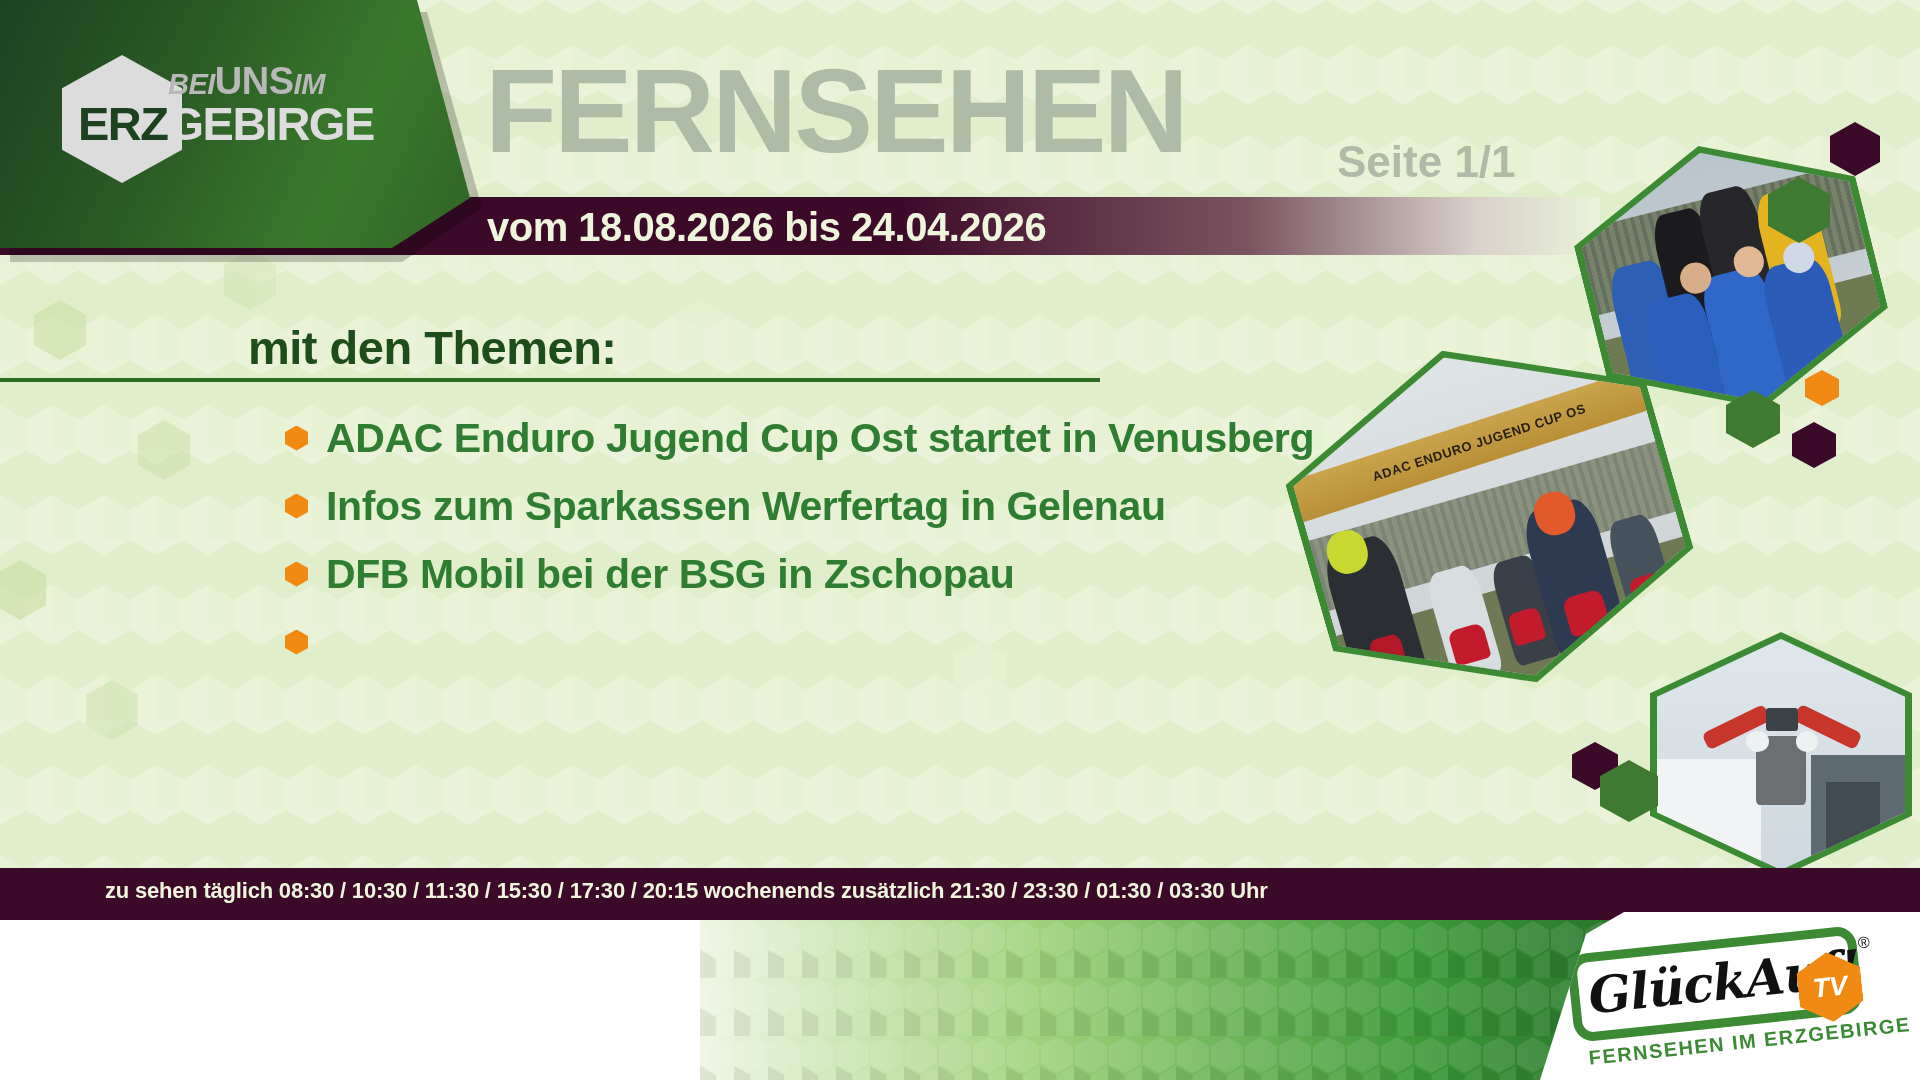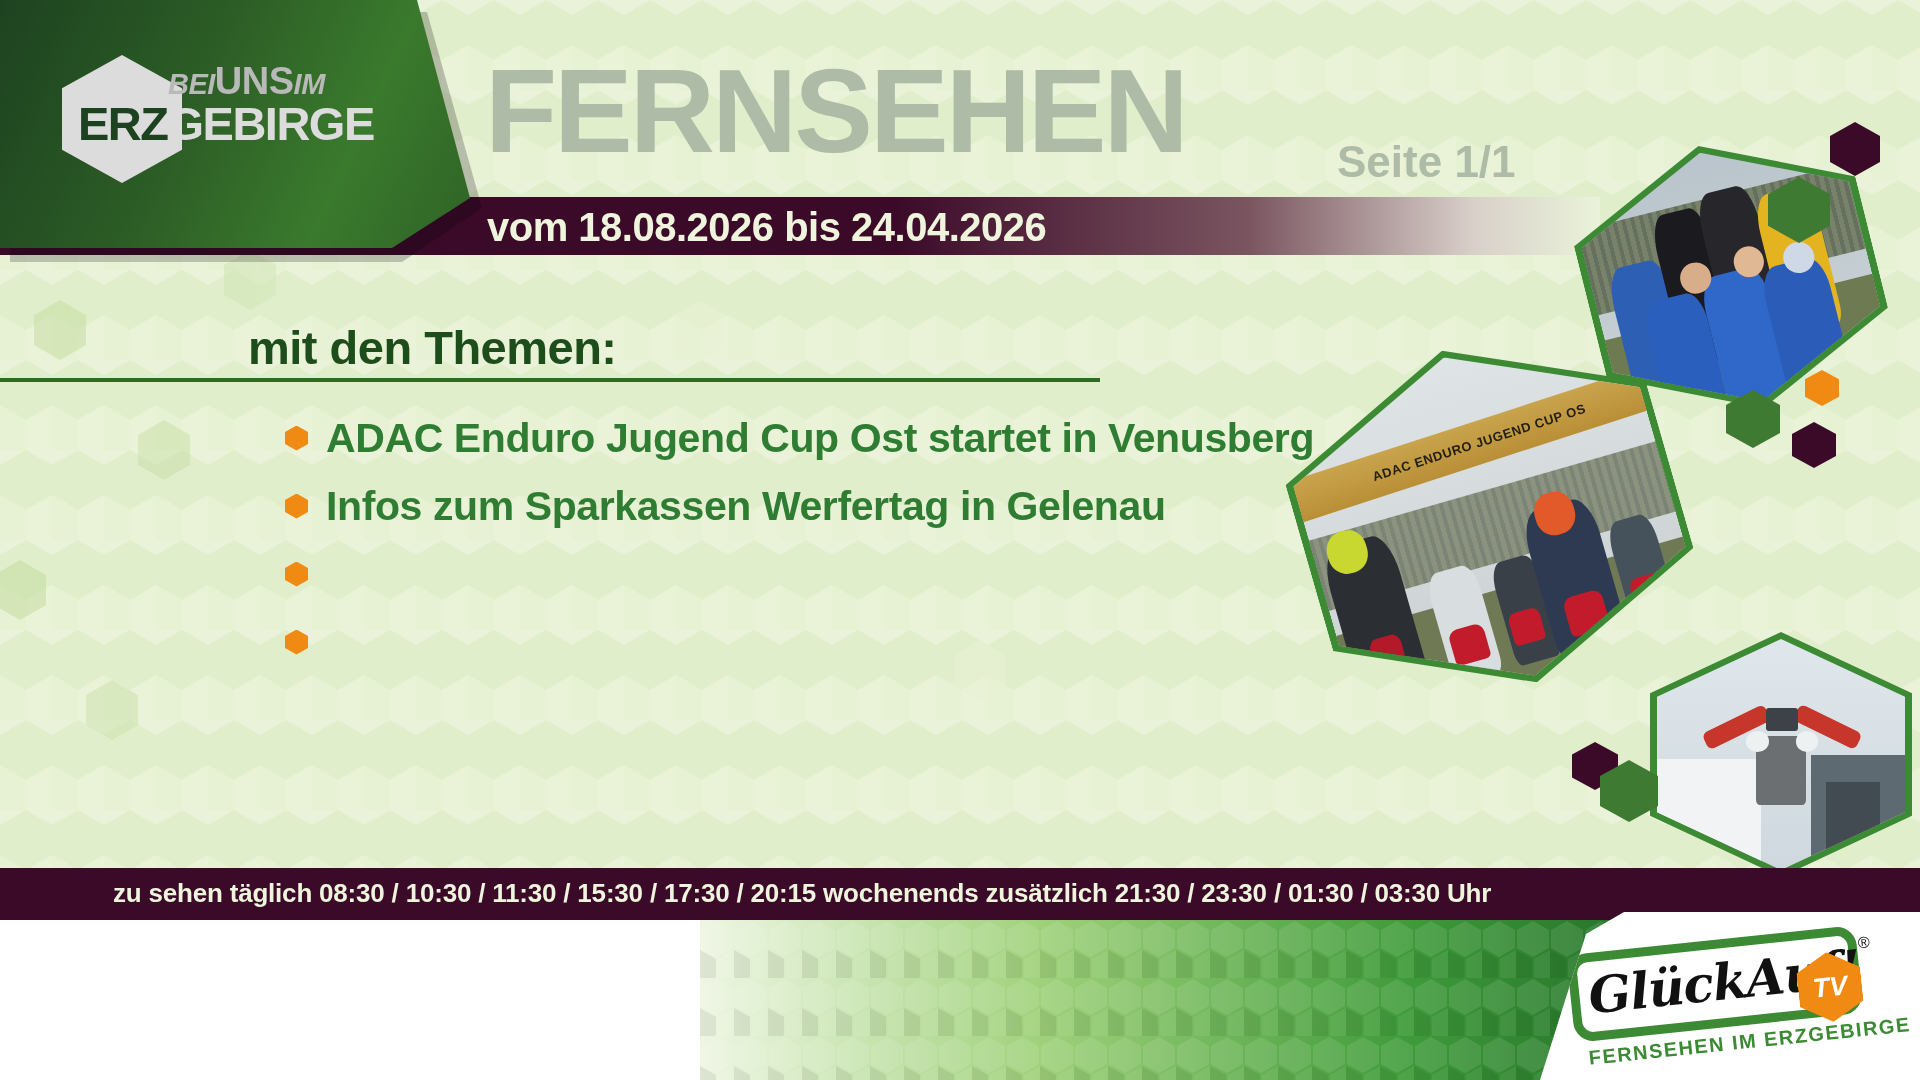--- a/index.html
+++ b/index.html
@@ -129,22 +129,22 @@
   
   .deco{ position:absolute; z-index:5;
     clip-path:polygon(50% 0,100% 26%,100% 74%,50% 100%,0 74%,0 26%); }
 
   
   .timebar{
     position:absolute; left:0; top:868px; width:1920px; height:52px; z-index:6;
     background:#3c0a29;
   }
   .timebar-text{
-    position:absolute; left:113px; top:878px; z-index:7;
-    font-size:26px; font-weight:bold; color:#eef5dc; letter-spacing:-.2px; white-space:nowrap;
+    position:absolute; left:105px; top:878px; z-index:7;
+    font-size:22px; font-weight:bold; color:#eef5dc; letter-spacing:-.2px; white-space:nowrap;
   }
 
   
   .bottomband{ position:absolute; left:0; top:920px; width:1920px; height:160px; background:#fff; z-index:5; }
   .greenband{
     position:absolute; left:700px; top:920px; width:1220px; height:160px; z-index:6;
     clip-path:polygon(0 0,1220px 0,1220px 160px,0 160px);
     overflow:hidden;
   }
   .greenband svg{ width:100%; height:100%; display:block; }
@@ -242,20 +242,21 @@
     <div class="li">
       <span class="bullet"></span>
       <span class="li-text">ADAC Enduro Jugend Cup Ost startet in Venusberg</span>
     </div>
     <div class="li">
       <span class="bullet"></span>
       <span class="li-text">Infos zum Sparkassen Werfertag in Gelenau</span>
     </div>
     <div class="li">
       <span class="bullet"></span>
+      <span class="li-text">DFB Mobil bei der BSG in Zschopau</span>
     </div>
     <div class="li">
       <span class="bullet"></span>
     </div>
   </div>
 
   <div class="deco" style="left:1830px;top:122px;width:50px;height:54px;background:#3c0a29;"></div>
   <div class="deco" style="left:1768px;top:177px;width:62px;height:66px;background:#3f7a33;"></div>
   <div class="deco" style="left:1805px;top:370px;width:34px;height:36px;background:#f08a12;"></div>
   <div class="deco" style="left:1726px;top:390px;width:54px;height:58px;background:#3f7a33;"></div>

